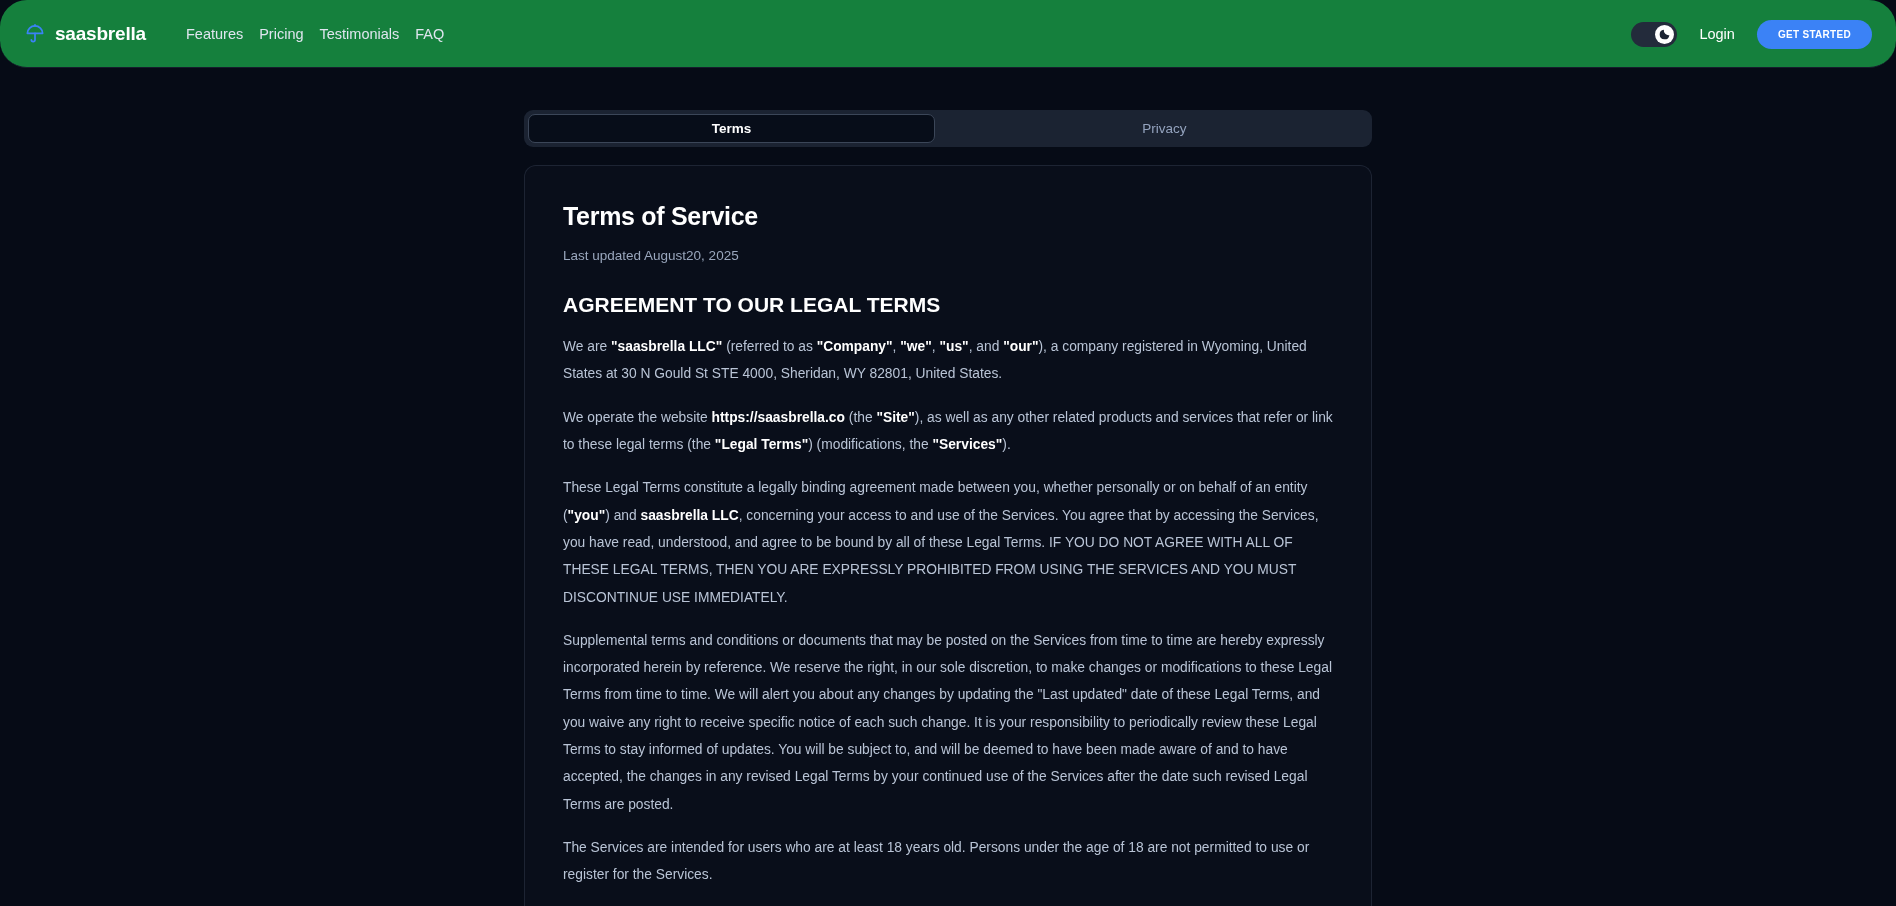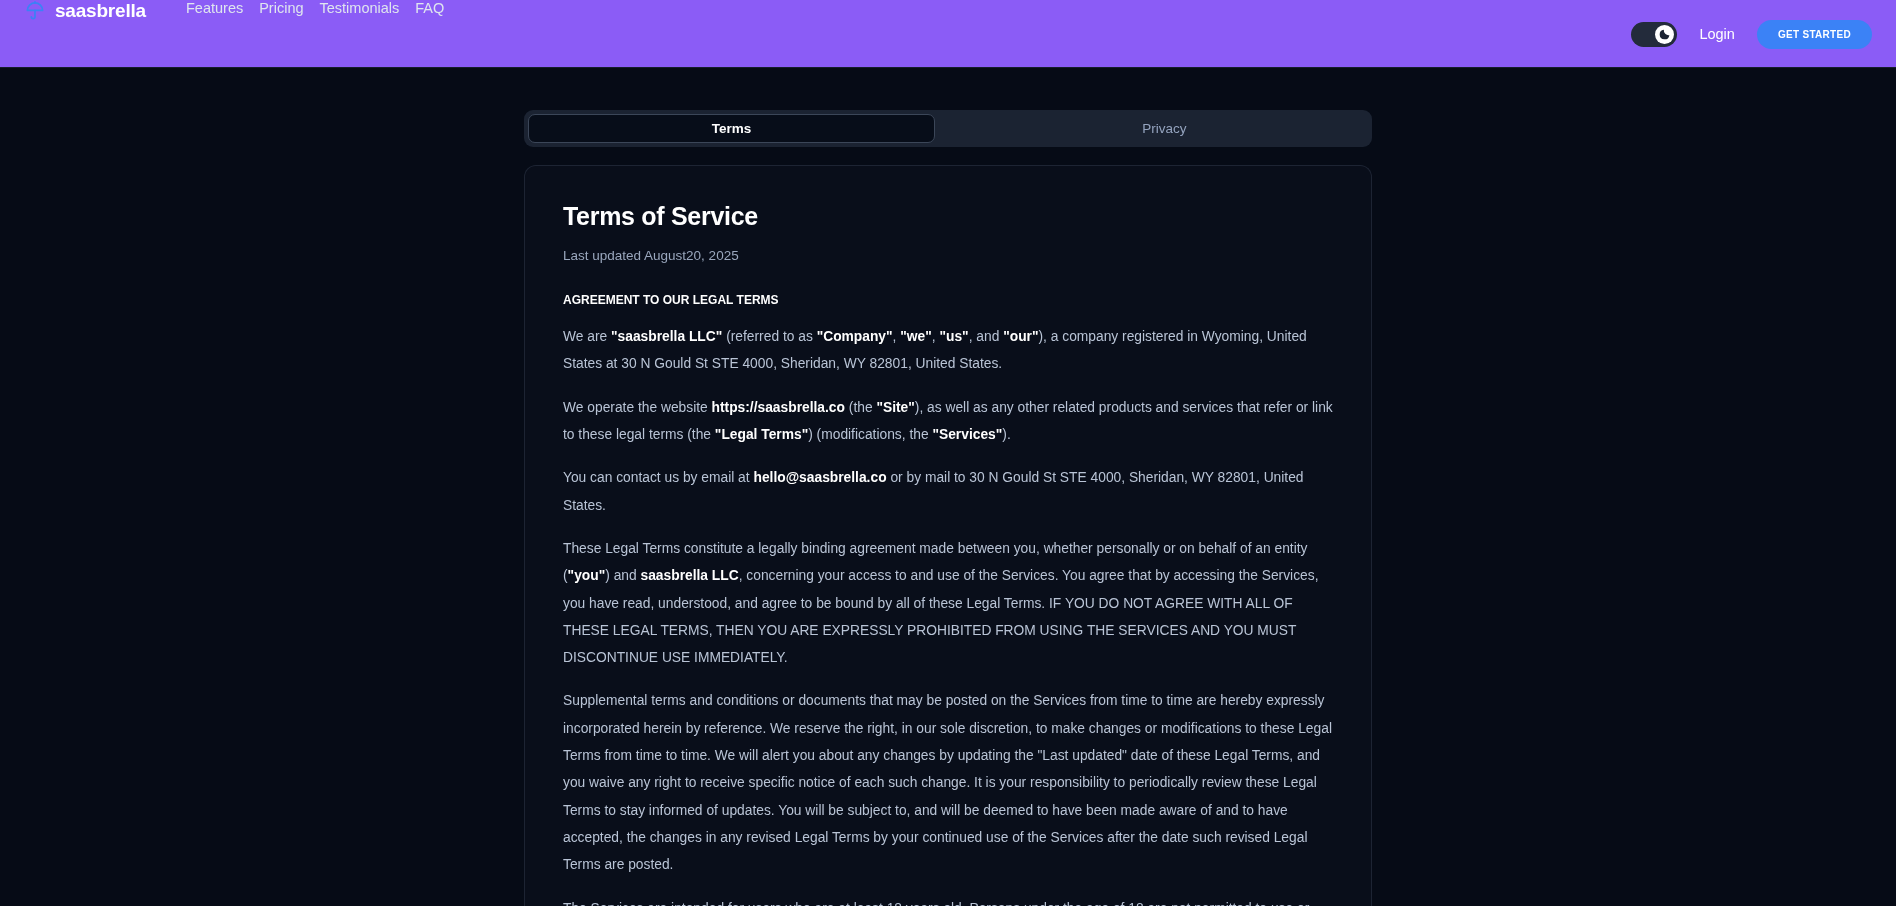--- a/index.html
+++ b/index.html
@@ -9,25 +9,26 @@
     background: #060b16;
     font-family: "Liberation Sans", sans-serif;
     overflow: hidden;
   }
 
   
   .header {
     position: relative;
     height: 68px;
     width: 100%;
-    background: #8b5cf6;
+    background: #15803d;
     border-bottom: 1px solid #161d2c;
     display: flex;
-    align-items: flex-start;
+    align-items: center;
     padding: 0 24px;
+    border-radius: 27px;
   }
   .brand {
     display: flex;
     align-items: center;
     gap: 9px;
     margin-right: 40px;
   }
   .brand-icon { width: 22px; height: 22px; display: block; }
   .brand-name {
     color: #ffffff;
@@ -161,21 +162,21 @@
     letter-spacing: -0.3px;
   }
   .doc-updated {
     margin-top: 17px;
     color: #9aa7bd;
     font-size: 13.5px;
   }
   .section-heading {
     margin-top: 30px;
     color: #ffffff;
-    font-size: 12px;
+    font-size: 21px;
     font-weight: bold;
   }
   .para {
     margin-top: 16px;
     color: #b9c4d6;
     font-size: 13.8px;
     line-height: 1.98;
   }
   .para b { color: #ffffff; font-weight: bold; }
   .para a { color: #ffffff; text-decoration: none; font-weight: bold; cursor: pointer; }
@@ -232,23 +233,20 @@
       <h2 class="section-heading">AGREEMENT TO OUR LEGAL TERMS</h2>
 
       <p class="para">
         <span>We are </span><b>"saasbrella LLC"</b><span> (referred to as </span><b>"Company"</b><span>, </span><b>"we"</b><span>, </span><b>"us"</b><span>, and </span><b>"our"</b><span>), a company registered in Wyoming, United States at 30 N Gould St STE 4000, Sheridan, WY 82801, United States.</span>
       </p>
 
       <p class="para">
         <span>We operate the website </span><a>https://saasbrella.co</a><span> (the </span><b>"Site"</b><span>), as well as any other related products and services that refer or link to these legal terms (the </span><b>"Legal Terms"</b><span>) (modifications, the </span><b>"Services"</b><span>).</span>
       </p>
 
-      <p class="para">
-        <span>You can contact us by email at </span><a>hello@saasbrella.co</a><span> or by mail to 30 N Gould St STE 4000, Sheridan, WY 82801, United States.</span>
-      </p>
 
       <p class="para">
         <span>These Legal Terms constitute a legally binding agreement made between you, whether personally or on behalf of an entity (</span><b>"you"</b><span>) and </span><b>saasbrella LLC</b><span>, concerning your access to and use of the Services. You agree that by accessing the Services, you have read, understood, and agree to be bound by all of these Legal Terms. IF YOU DO NOT AGREE WITH ALL OF THESE LEGAL TERMS, THEN YOU ARE EXPRESSLY PROHIBITED FROM USING THE SERVICES AND YOU MUST DISCONTINUE USE IMMEDIATELY.</span>
       </p>
 
       <p class="para">Supplemental terms and conditions or documents that may be posted on the Services from time to time are hereby expressly incorporated herein by reference. We reserve the right, in our sole discretion, to make changes or modifications to these Legal Terms from time to time. We will alert you about any changes by updating the "Last updated" date of these Legal Terms, and you waive any right to receive specific notice of each such change. It is your responsibility to periodically review these Legal Terms to stay informed of updates. You will be subject to, and will be deemed to have been made aware of and to have accepted, the changes in any revised Legal Terms by your continued use of the Services after the date such revised Legal Terms are posted.</p>
 
       <p class="para">The Services are intended for users who are at least 18 years old. Persons under the age of 18 are not permitted to use or register for the Services.</p>
 
     </div>

